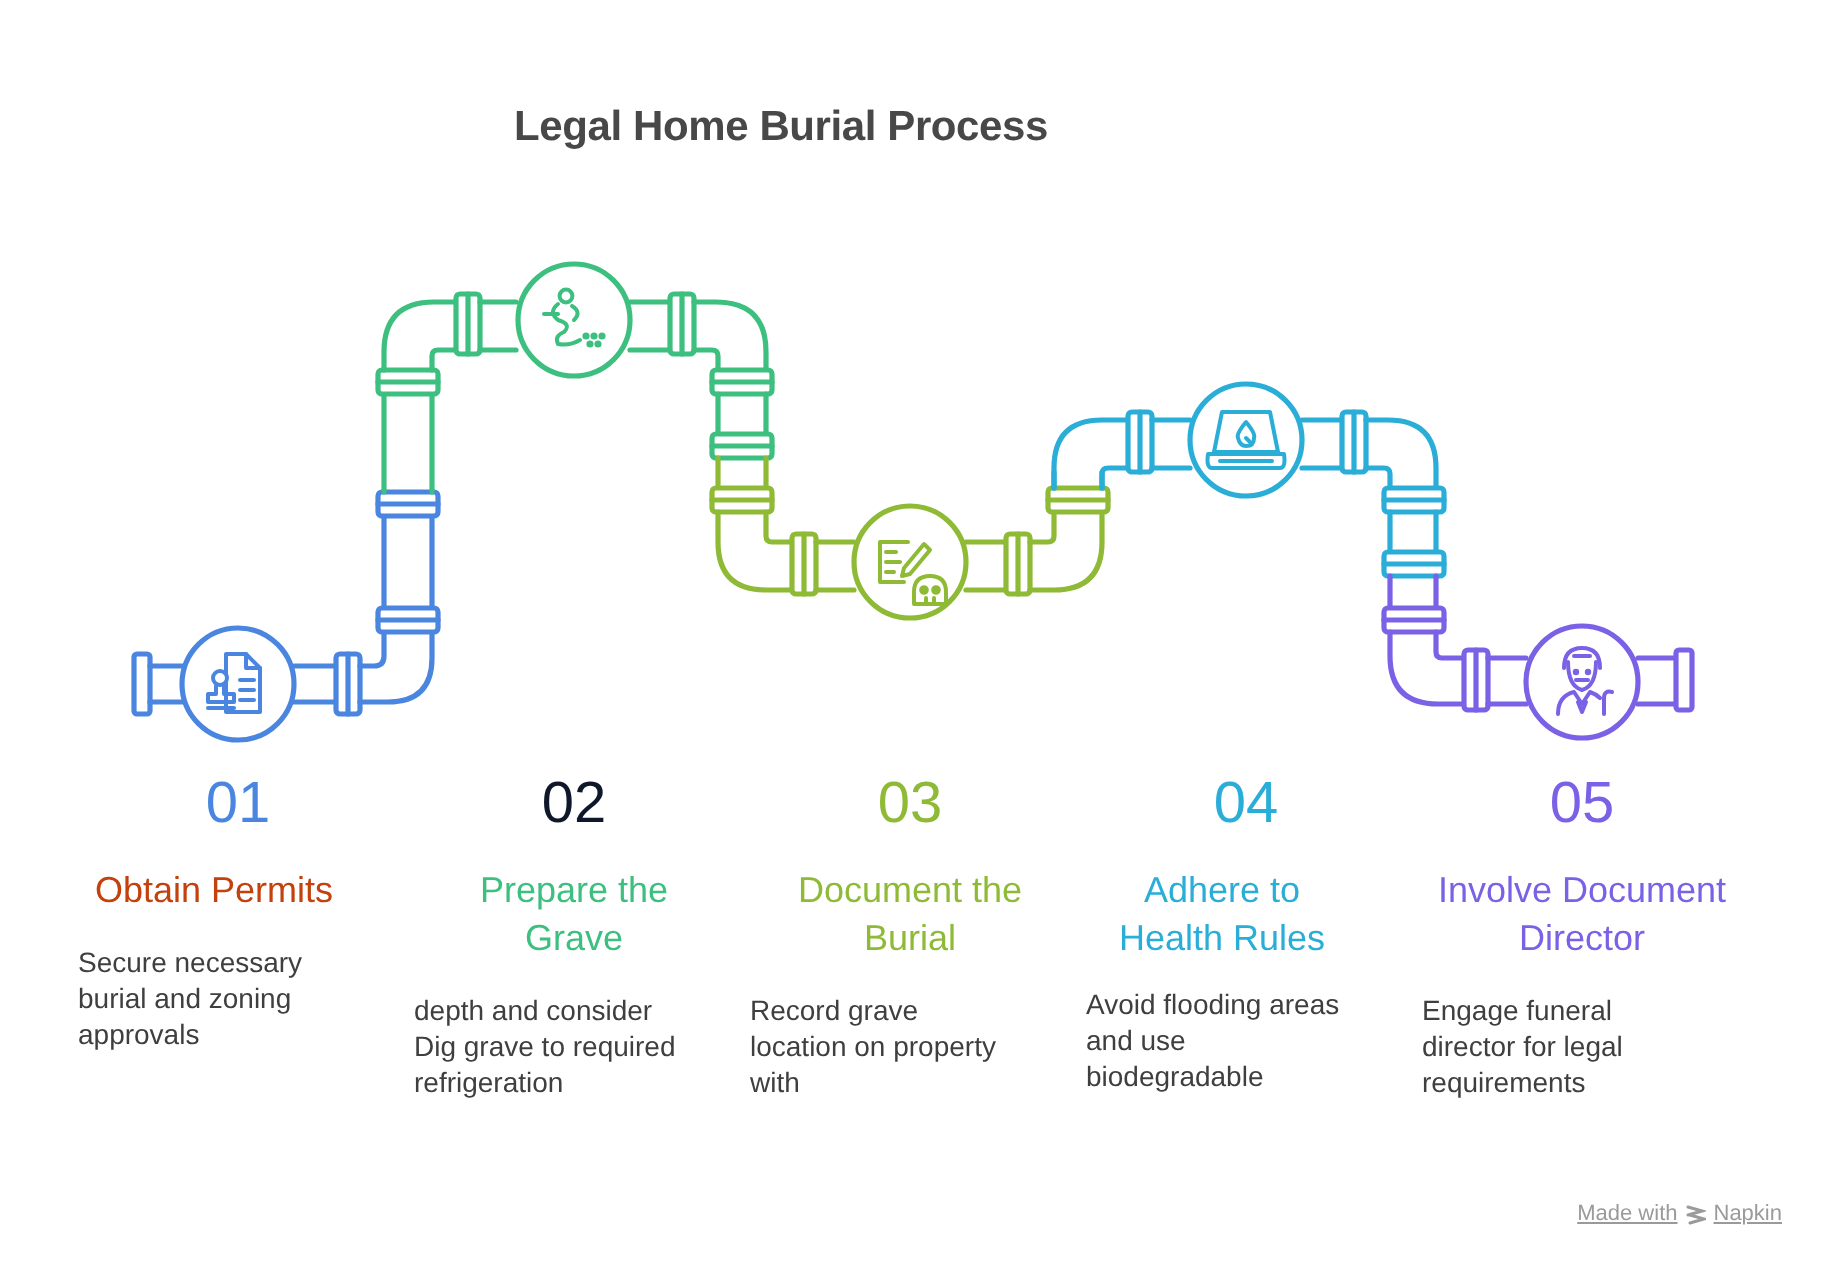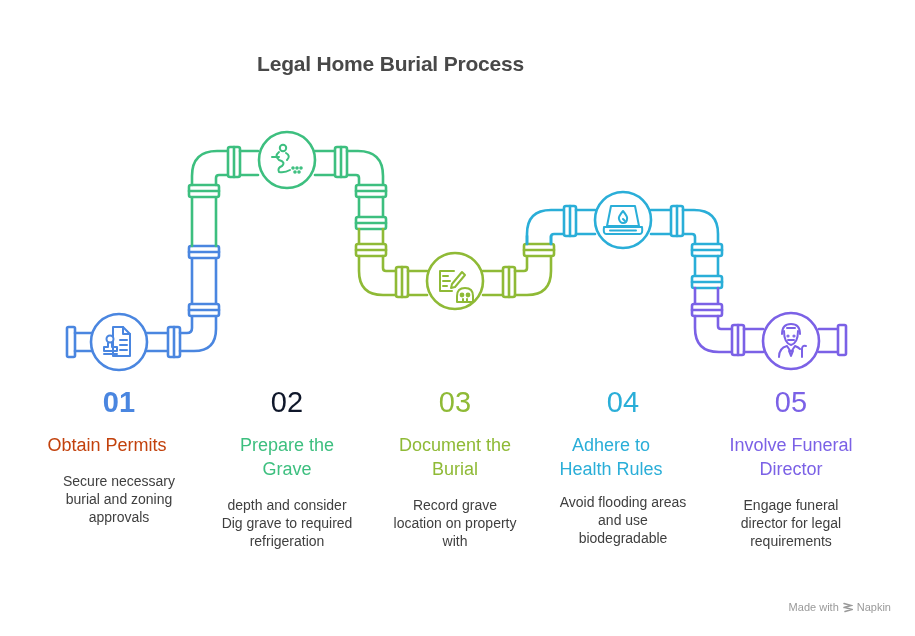--- a/index.html
+++ b/index.html
@@ -5,24 +5,24 @@
     html, body { margin: 0; padding: 0; background: #ffffff; }
     body { width: 915px; height: 636px; position: relative; overflow: hidden;
            font-family: "Liberation Sans", "DejaVu Sans", sans-serif; }
     .title { position: absolute; left: 0; width: 781px; top: 52px; text-align: center;
              font-size: 21px; font-weight: bold; color: #484848; letter-spacing: -0.2px; }
     svg.pipes { position: absolute; left: 0; top: 0; }
     .num { position: absolute; top: 386px; width: 160px; text-align: center;
            font-size: 29px; font-weight: normal; letter-spacing: 0px; }
     .head { position: absolute; top: 433px; width: 160px; text-align: center;
             font-size: 18px; font-weight: normal; line-height: 24px; }
-    .desc { position: absolute; width: 160px; text-align: center;
+    .desc { position: absolute; width: 160px; 
             font-size: 14px; line-height: 18px; color: #3f3f3f; }
     .footer { position: absolute; right: 24px; top: 601px; font-size: 11px; color: #9a9a9a;
-              display: flex; align-items: center; gap: 4px; }
+              display: flex; align-items: center; gap: 4px; text-decoration: underline; }
     .footer svg { display: block; }
   </style>
 </head>
 <body>
 
 <div class="title">Legal Home Burial Process</div>
 
 <svg class="pipes" width="915" height="636" viewBox="0 0 915 636" xmlns="http://www.w3.org/2000/svg">
   <g fill="none" stroke-width="2.6" stroke-linejoin="round" stroke-linecap="round">
 
@@ -215,21 +215,21 @@
       <circle cx="794" cy="336" r="0.6" fill="#7b61e6"></circle>
       <path d="M788 340 H 794"></path>
       <path d="M779 357 Q779 348 787 346 L 791 352 L 795 346 Q798 347 800 349"></path>
       <path d="M789 351 L 791 356 L 793 351"></path>
       <path d="M802 357 V 349 Q802 345 806 346"></path>
     </g>
   </g>
 </svg>
 
 <div>
-  <div class="num" style="left:39px; color:#4a86e0;font-weight:bold;">01</div>
+  <div class="num" style="left:39px; color:#4a86e0;">01</div>
   <div class="head" style="left:27px; color:#c2410c;">
     <div>Obtain Permits</div>
   </div>
   <div class="desc" style="left:39px; top:472px;">
     <div>Secure necessary</div>
     <div>burial and zoning</div>
     <div>approvals</div>
   </div>
 </div>
 
@@ -268,21 +268,21 @@
   <div class="desc" style="left:543px; top:493px;">
     <div>Avoid flooding areas</div>
     <div>and use</div>
     <div>biodegradable</div>
   </div>
 </div>
 
 <div>
   <div class="num" style="left:711px; color:#7b61e6;">05</div>
   <div class="head" style="left:711px; color:#7b61e6;">
-    <div>Involve Funeral</div>
+    <div>Involve Document</div>
     <div>Director</div>
   </div>
   <div class="desc" style="left:711px; top:496px;">
     <div>Engage funeral</div>
     <div>director for legal</div>
     <div>requirements</div>
   </div>
 </div>
 
 <div class="footer">

